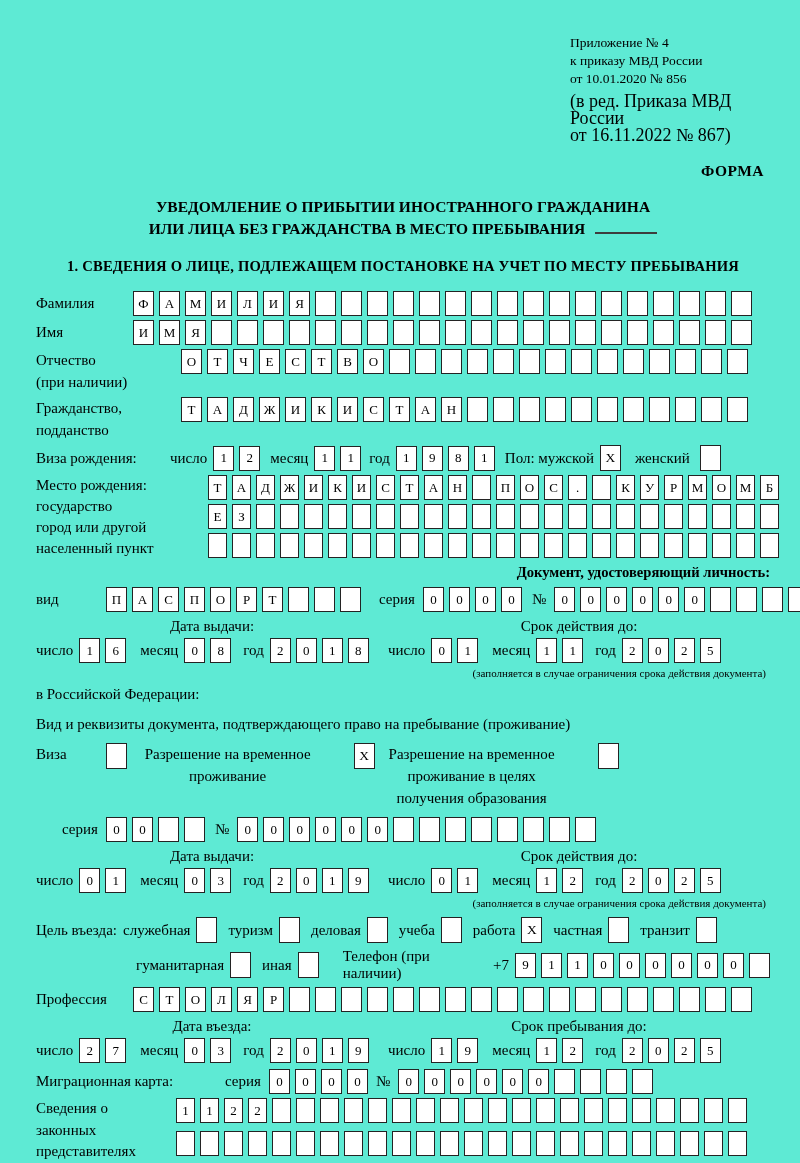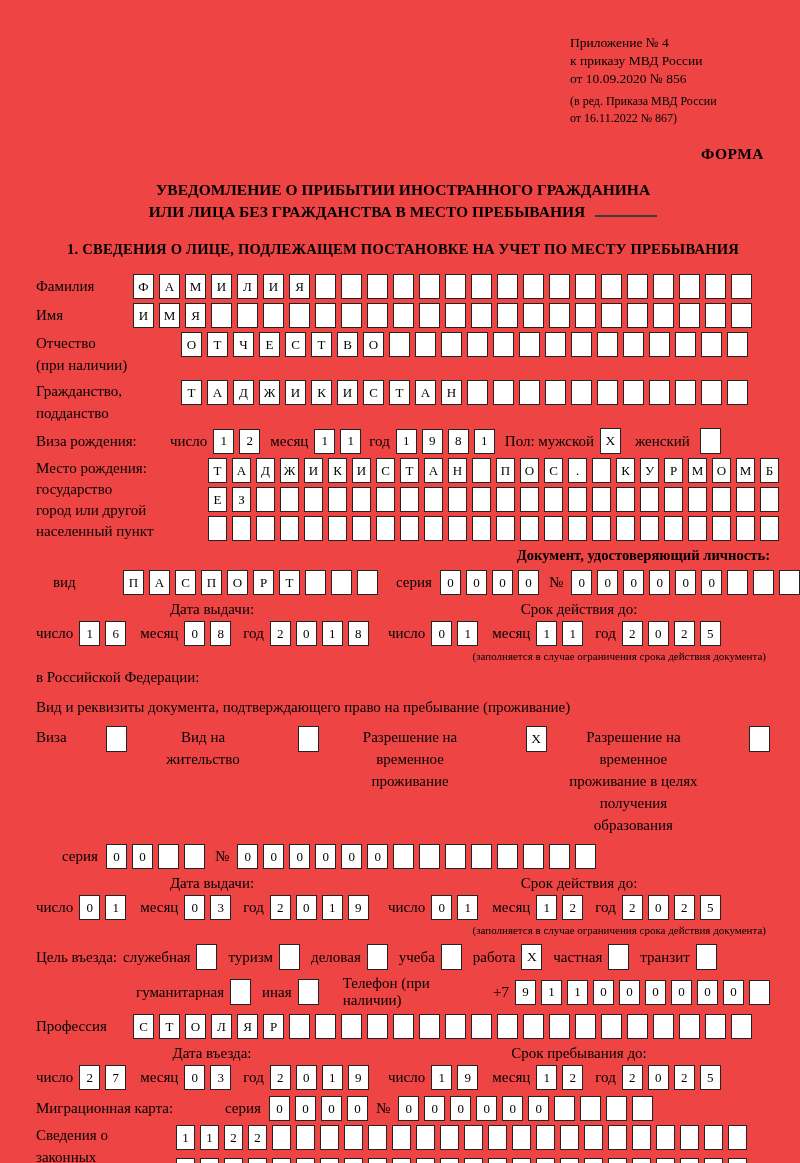--- a/index.html
+++ b/index.html
@@ -1,35 +1,35 @@
 <!DOCTYPE html>
 <html><head>
 <meta charset="utf-8">
 <style>
   html,body{margin:0;padding:0;background:#fff;}
   .page{
     position:relative; width:800px; height:1163px; box-sizing:border-box;
-    background:#ef4444; color:#000;
+    background:#5eead4; color:#000;
     font-family:"Liberation Serif","DejaVu Serif",serif;
     font-size:15px; padding:34px 30px 0 36px; overflow:hidden;
   }
   
   .appendix{margin-left:auto; width:200px; line-height:18px; font-size:13.5px;}
-  .appendix .edition{margin-top:5px; font-size:12px; line-height:17px;}
+  .appendix .edition{margin-top:5px; font-size:18px; line-height:17px;}
   .forma{ text-align:right; font-weight:bold; font-size:15.5px; letter-spacing:.5px; margin:18px 6px 0 0;}
   .title{ text-align:center; font-weight:bold; font-size:15.5px; line-height:22px; margin-top:16px;}
   .tline{display:inline-block; width:62px; border-bottom:2.5px solid #3d3d3d; margin-left:10px; height:13px;}
   .sec{ text-align:center; font-weight:bold; font-size:14.6px; margin-top:18px; letter-spacing:.2px;}
   
   .formarea{margin-top:16px;}
   .frow{display:flex; align-items:center; margin-bottom:4px; min-height:25px;}
   .frow.top{align-items:flex-start;}
   .lbl{flex:none;}
   .lbl2{flex:none; display:flex; flex-direction:column; line-height:22px;}
-  .w97{width:97px;} .w145{width:145px;} .w172{width:172px;} .w70{width:70px;margin-left:17px;} .w134{width:134px;} .w140{width:140px;} .w165{width:165px;}
+  .w97{width:97px;} .w145{width:145px;} .w172{width:172px;} .w70{width:70px;} .w134{width:134px;} .w140{width:140px;} .w165{width:165px;}
   .ml6{margin-left:6px;} .ml8{margin-left:8px;} .ml10{margin-left:10px;} .ml14{margin-left:14px;} .ml18{margin-left:18px;} .ml24{margin-left:24px;}
   
   .boxes{display:inline-flex; gap:5px; flex:none;}
   .box{
     box-sizing:border-box; flex:none; width:21px; height:25px;
     border:1.7px solid #232323; display:inline-flex; align-items:center; justify-content:center;
     font-size:13px; background:#fff;
   }
   .boxes.sm{gap:5px;} .boxes.sm .box{width:19px;}
   .boxes.cbx .box{width:21px; height:26px; font-size:13.5px;}
@@ -58,21 +58,21 @@
   .indent100{padding-left:100px;}
 </style>
 </head>
 <body>
 
 <div class="page">
 
   <div class="appendix">
     <div>Приложение № 4</div>
     <div>к приказу МВД России</div>
-    <div>от 10.09.2020 № 856</div>
+    <div>от 10.01.2020 № 856</div>
     <div class="edition">
       <div>(в ред. Приказа МВД России</div>
       <div>от 16.11.2022 № 867)</div>
     </div>
   </div>
 
   <div class="forma">ФОРМА</div>
 
   <div class="title">
     <div>УВЕДОМЛЕНИЕ О ПРИБЫТИИ ИНОСТРАННОГО ГРАЖДАНИНА</div>
@@ -416,28 +416,20 @@
 
     <div class="permits">
       <div class="opt">
         <span class="optlbl">
           <span>Виза</span>
         </span>
         <span class="boxes cbx" style="margin-left:5px;">
             <span class="box"></span>
           </span>
       </div>
-      <div class="opt ml24">
-        <span class="optlbl">
-          <span>Вид на жительство</span>
-        </span>
-        <span class="boxes cbx">
-            <span class="box"></span>
-          </span>
-      </div>
       <div class="opt ml18">
         <span class="optlbl">
           <span>Разрешение на временное</span>
           <span>проживание</span>
         </span>
         <span class="boxes cbx">
             <span class="box">X</span>
           </span>
       </div>
       <div class="opt ml14">

